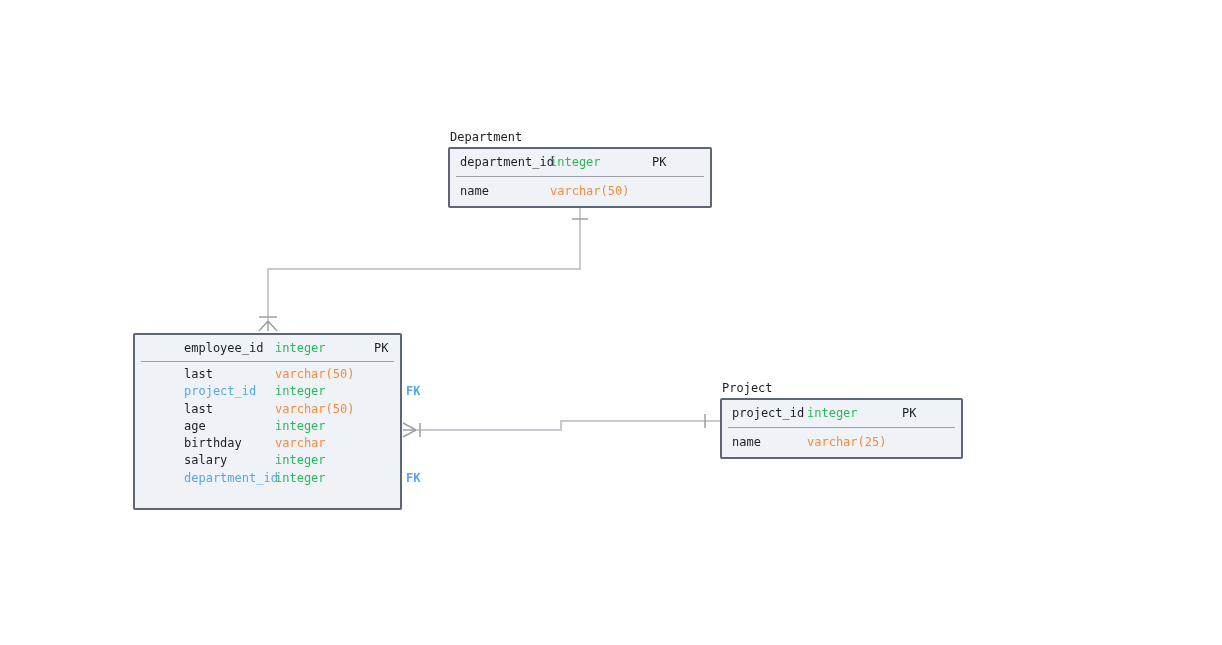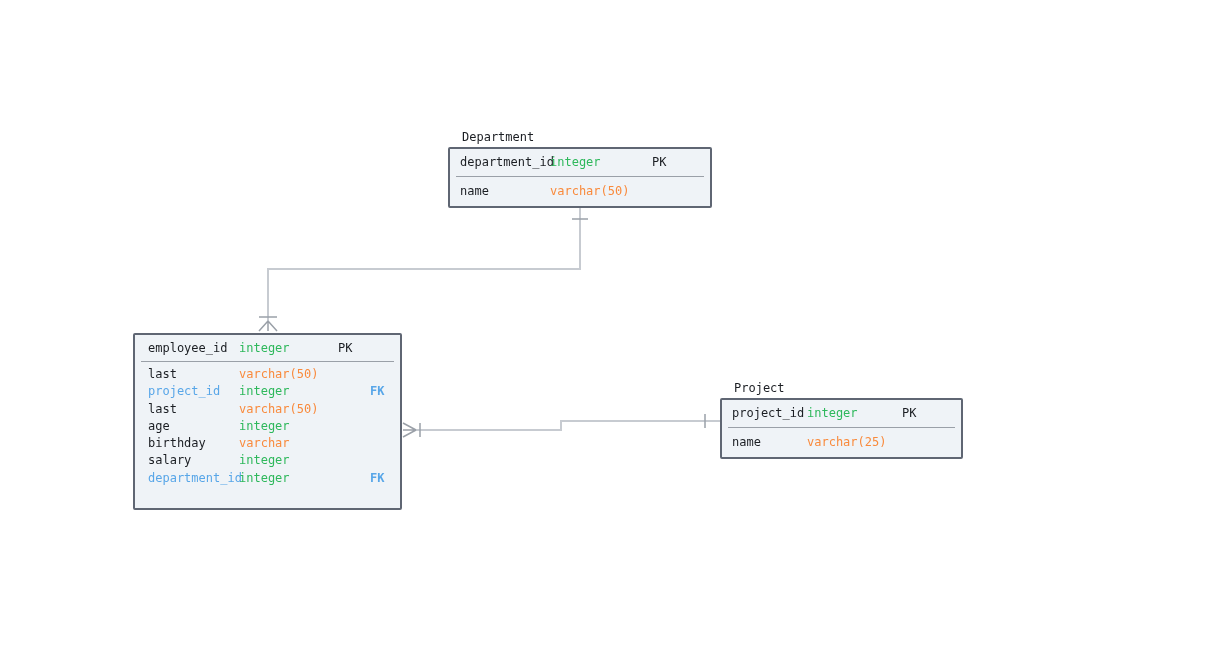--- a/index.html
+++ b/index.html
@@ -10,21 +10,21 @@
     font-family:"DejaVu Sans Mono","Liberation Mono",monospace;
     font-size:12px;
     color:var(--text,#1b1e23);
     overflow:hidden;
   }
   .connectors{position:absolute;left:0;top:0;width:1222px;height:645px;}
   .rel-line{fill:none;stroke:var(--line,#c7cbd1);stroke-width:2;}
   .rel-mark{fill:none;stroke:var(--mark,#9aa0a8);stroke-width:1.5;}
   .table{position:absolute;}
   .tbl-title{
-    height:14px;line-height:14px;margin:0 0 3px 14px;
+    height:14px;line-height:14px;margin:0 0 3px 2px;
     color:var(--text,#1b1e23);white-space:nowrap;
   }
   .tbl-box{
     background:var(--box-bg,#eff3f7);
     border:2px solid var(--box-border,#5f6673);
     border-radius:2px;
     box-sizing:border-box;
   }
   .row{display:flex;align-items:center;white-space:nowrap;}
   .c-name,.c-type,.c-key{flex-shrink:0;white-space:nowrap;}
@@ -41,21 +41,21 @@
   #t-department .row{padding-left:10px;}
   #t-department .c-name{width:90px;}
   #t-department .c-type{width:102px;}
 
   
   #t-employee{left:133px;top:333px;}
   #t-employee .tbl-box{width:269px;height:177px;}
   #t-employee .hdr-row{height:26px;line-height:26px;}
   #t-employee .body-rows{padding:4px 0;}
   #t-employee .body-rows .row{height:17.25px;line-height:17.25px;}
-  #t-employee .row{padding-left:13px;}
+  #t-employee .row{padding-left:13px;margin-left:36px;}
   #t-employee .c-name{width:91px;}
   #t-employee .c-type{width:99px;}
   #t-employee .c-key.fk{padding-left:32px;font-weight:bold;}
 
   
   #t-project{left:720px;top:381px;}
   #t-project .tbl-box{width:243px;height:61px;}
   #t-project .hdr-row{height:27px;line-height:27px;}
   #t-project .body-rows .row{height:29px;line-height:29px;}
   #t-project .row{padding-left:10px;}

